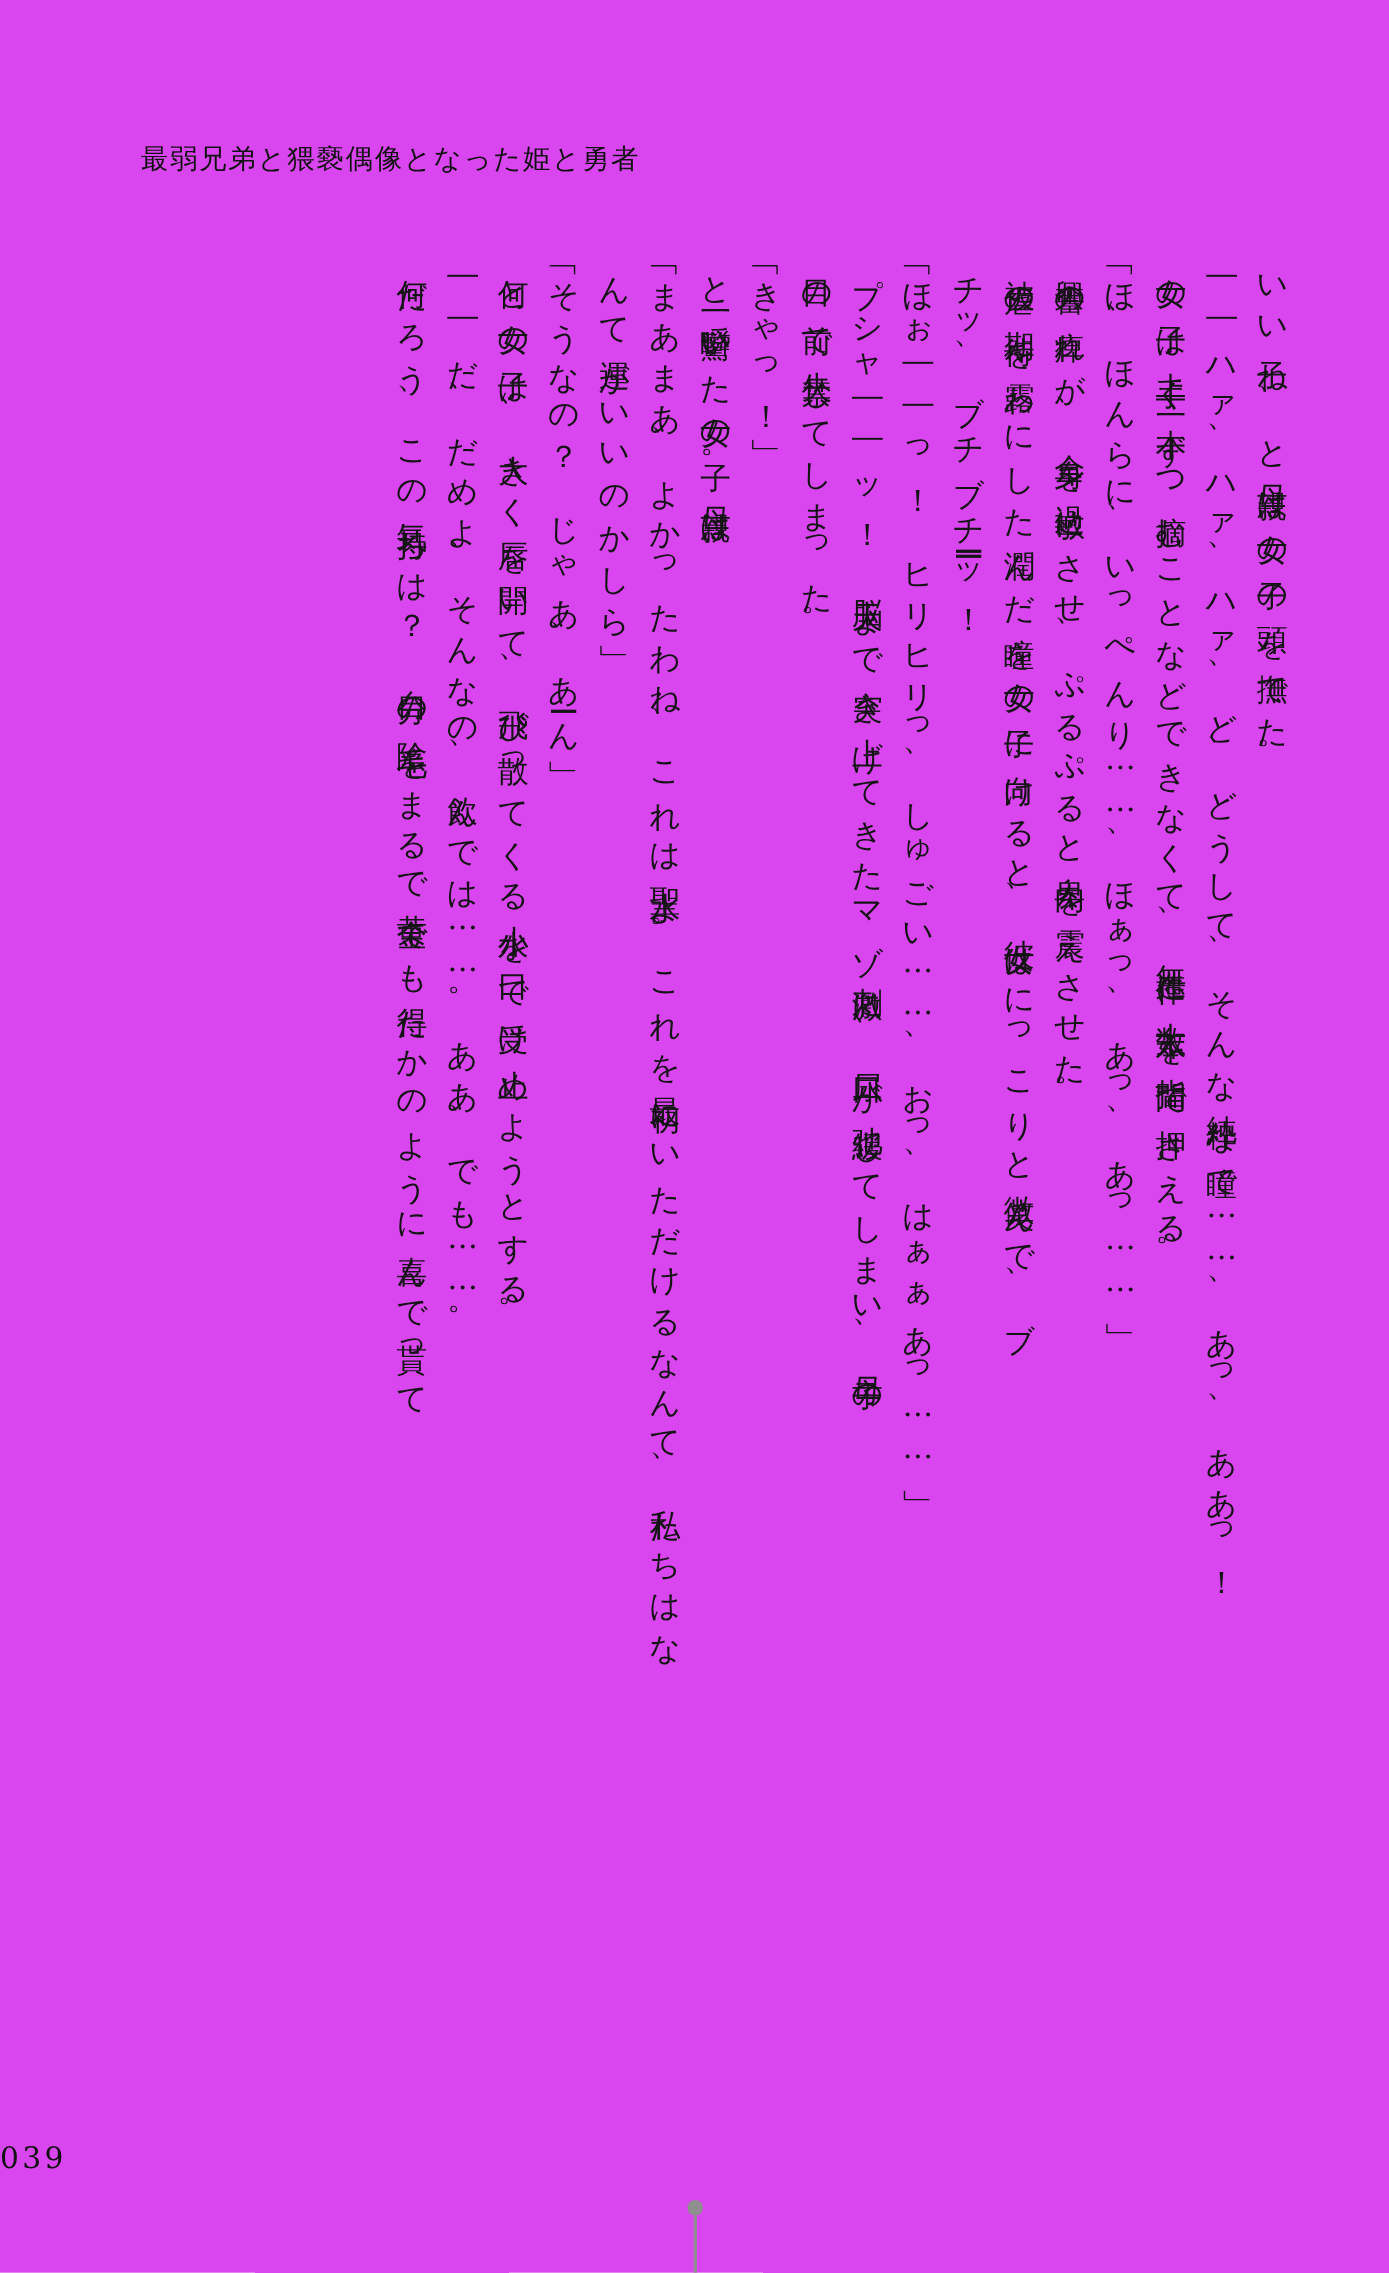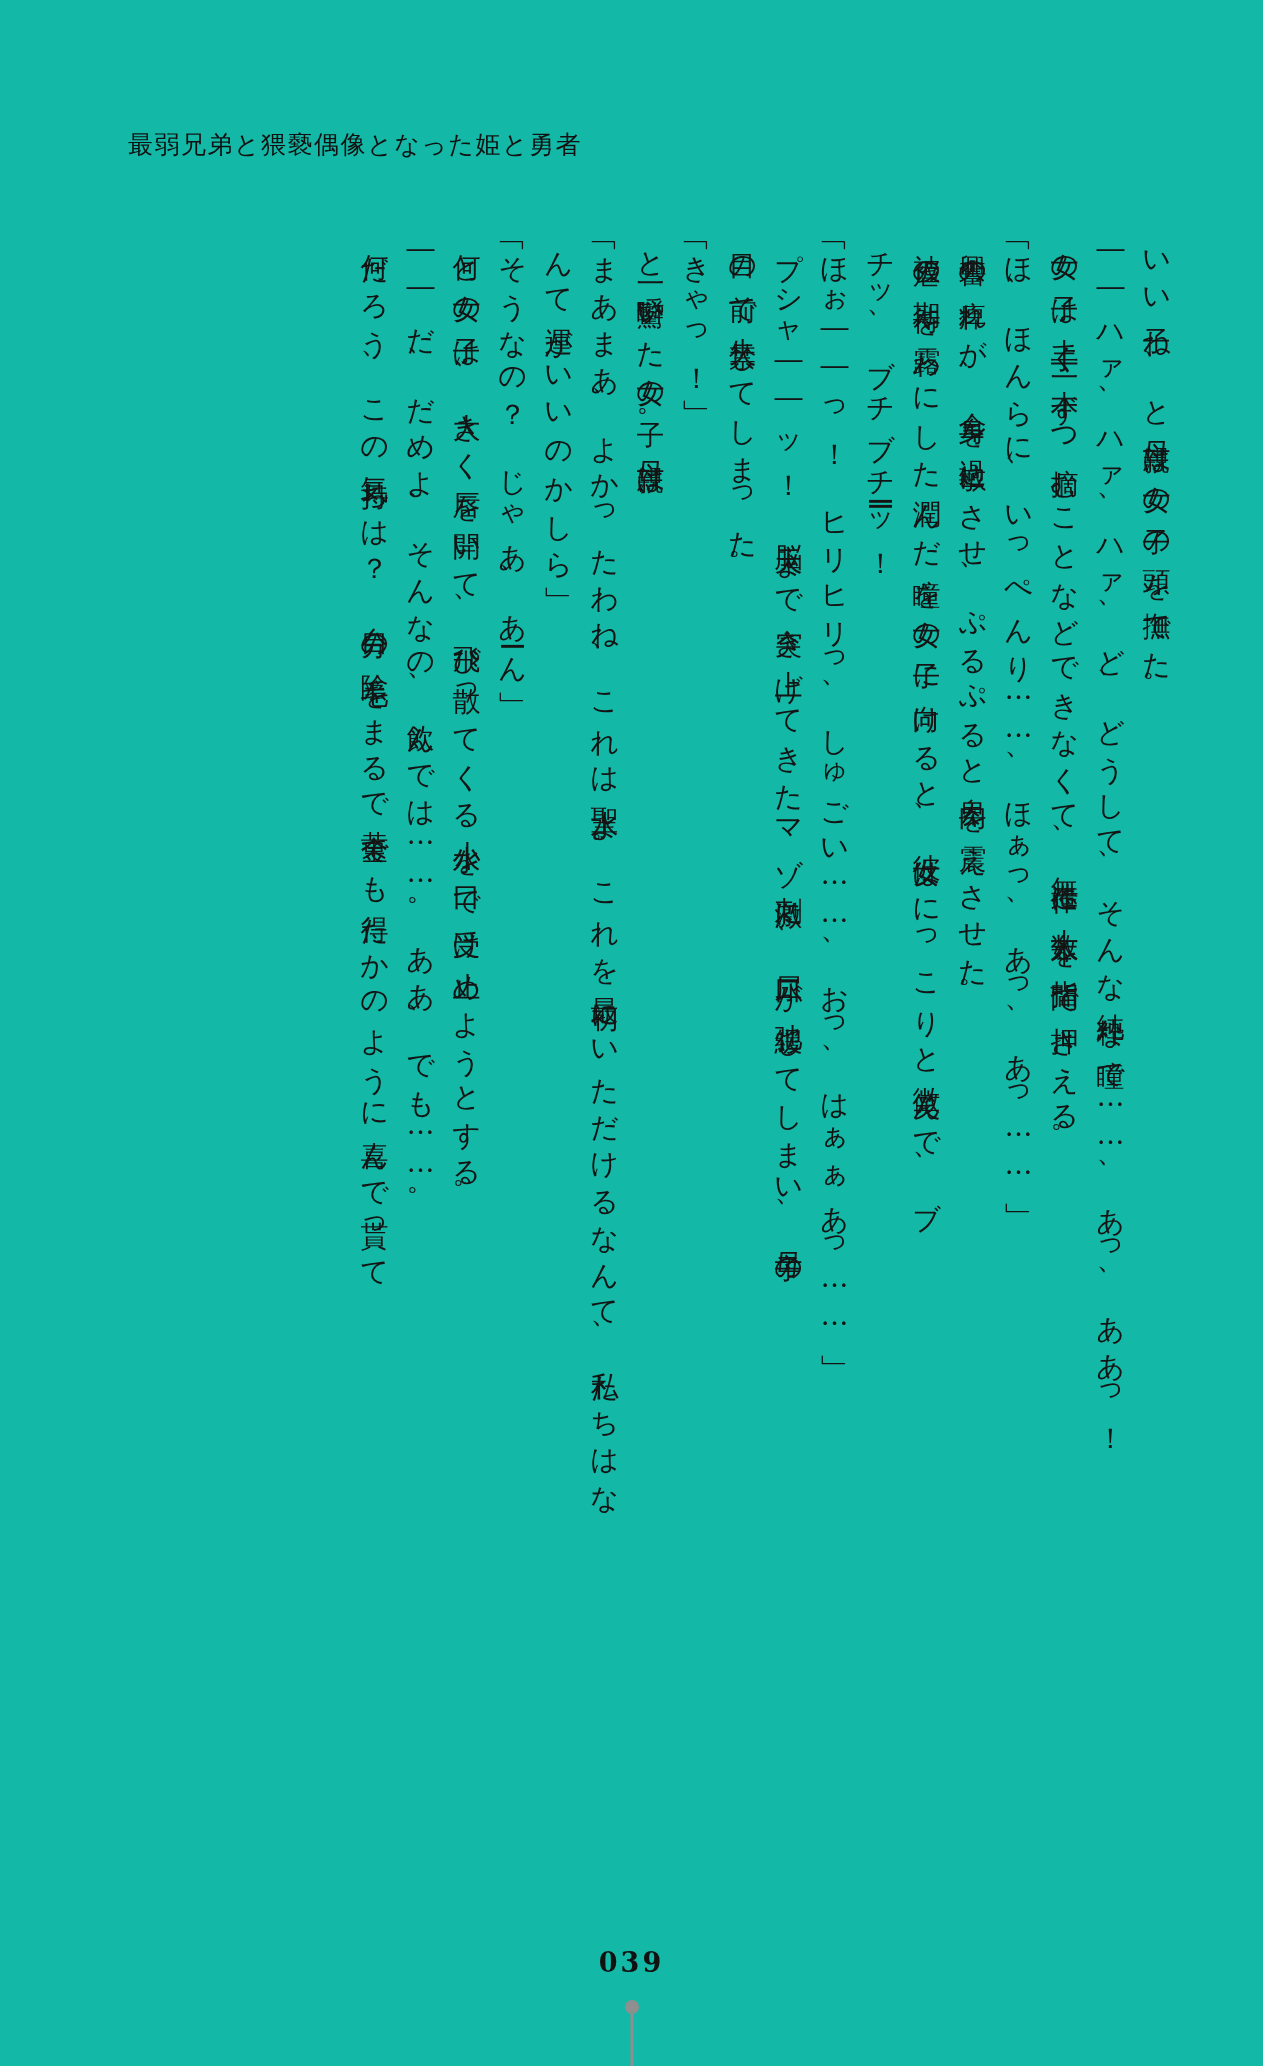--- a/index.html
+++ b/index.html
@@ -12,21 +12,21 @@
     height: 2066px;
     position: relative;
     font-family: "Liberation Serif", "DejaVu Serif", serif;
     color: #1a1a1a;
     overflow: hidden;
   }
 
   .page {
     position: absolute;
     inset: 0;
-    background: #14b8a6;
+    background: #d946ef;
   }
 
   
   .running-head {
     position: absolute;
     top: 128px;
     left: 128px;
     font-size: 25px;
     letter-spacing: 1.5px;
     color: #111;
@@ -61,26 +61,24 @@
     white-space: pre;
     overflow: visible;
   }
 
   
   .folio {
     position: absolute;
     bottom: 88px;
     left: 0;
     right: 0;
-    text-align: center;
     font-size: 27px;
     letter-spacing: 3px;
     color: #111;
     font-family: "DejaVu Serif", "Liberation Serif", serif;
-    font-weight: bold;
   }
 
   
   .folio-mark {
     position: absolute;
     bottom: 52px;
     left: 50%;
     transform: translateX(-50%);
     width: 14px;
     height: 14px;

